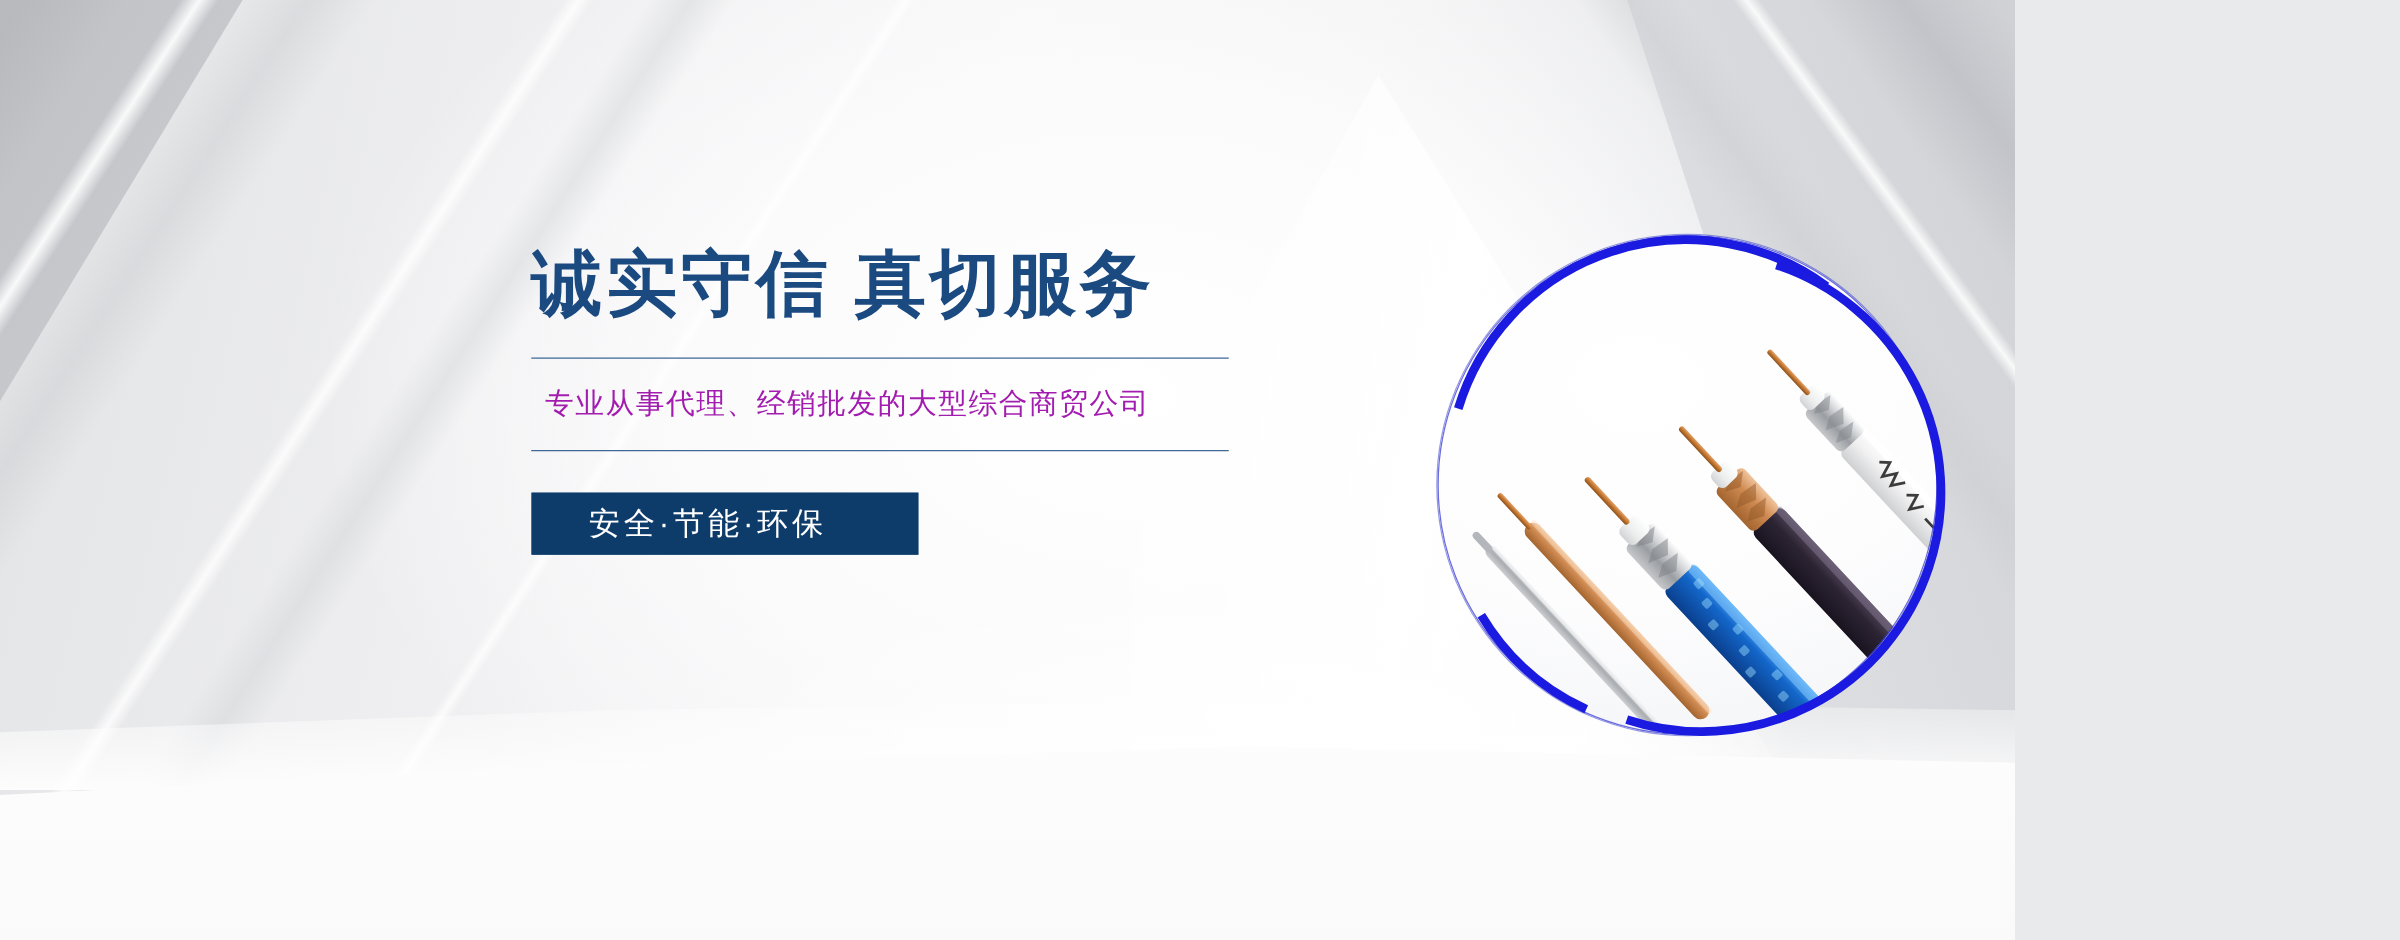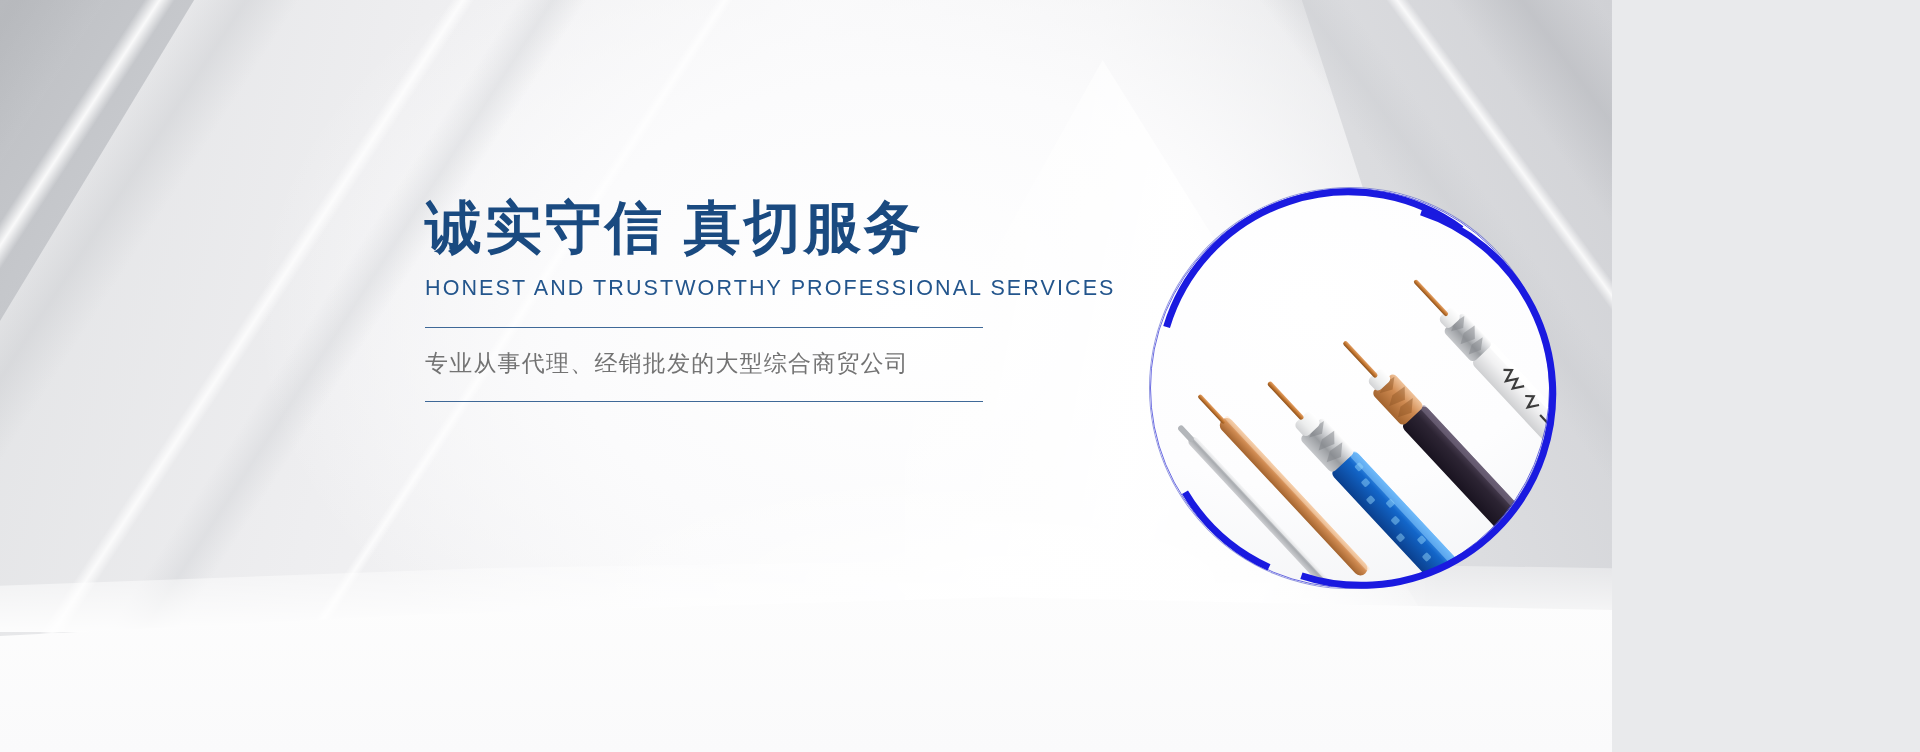--- a/index.html
+++ b/index.html
@@ -98,21 +98,21 @@
   .subtitle{
     margin-top:16px;
     font-size:21.5px; font-weight:500; letter-spacing:2.1px;
     color:#23558c; white-space:nowrap;
   }
   .rule{ height:1px; background:#1d4f86; opacity:.85; }
   .rule-top{ margin-top:26px; width:558px; }
   .rule-bot{ margin-top:22px; width:558px; }
   .tagline{
     margin-top:20px; font-size:23px; letter-spacing:1.2px;
-    color:#737373; white-space:nowrap;
+    color:#a21caf; white-space:nowrap;margin-left:11px;
   }
   .badge-wrap{ margin-top:33px; }
   .badge{
     position:relative; display:inline-block;
     width:310px; height:50px; background:#0d3c6b;
     clip-path:polygon(0 0, 100% 0, 100% 100%, 0 100%, 0 100%);
     -webkit-clip-path:polygon(0 0, 100% 0, 100% 100%, 0 100%);
   }
   .badge-shape{
     position:absolute; inset:0; background:#0d3c6b;
@@ -172,25 +172,30 @@
 
     <div class="glow-b"></div>
     <div class="floor-edge"></div>
     <div class="floor"></div>
   </div>
 
   <div class="content">
 
     <div class="textblock">
       <div class="headline">诚实守信 真切服务</div>
-      <div class="subtitle">HONEST AND TRUSTWORTHY PROFESSIONAL SERVICES</div>
       <div class="rule rule-top"></div>
       <div class="tagline">专业从事代理、经销批发的大型综合商贸公司</div>
       <div class="rule rule-bot"></div>
 
+      <div class="badge-wrap">
+        <div class="badge">
+          <div class="badge-shape"></div>
+          <div class="badge-text">安全·节能·环保</div>
+        </div>
+      </div>
     </div>
 
     <div class="photo-zone">
 
       <div class="photo-clip">
         <div class="photo-inner">
           <svg width="400" height="400" viewBox="0 0 400 400">
             <defs>
               <linearGradient id="gWhite" x1="0" y1="0" x2="0" y2="1">
                 <stop offset="0%" stop-color="#ffffff"></stop>

